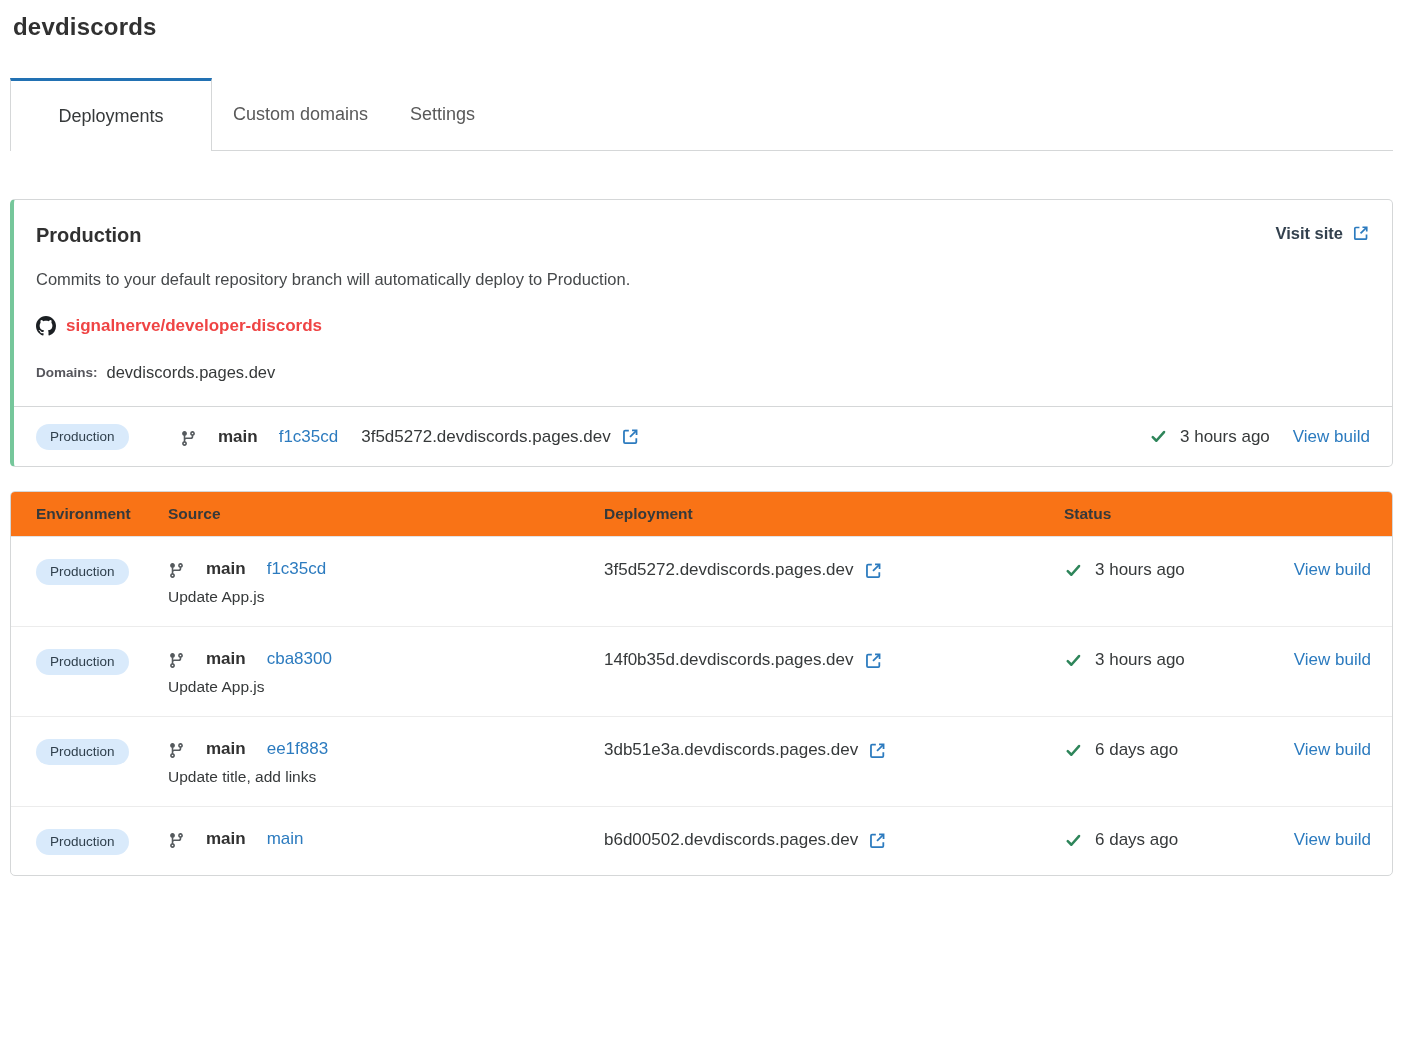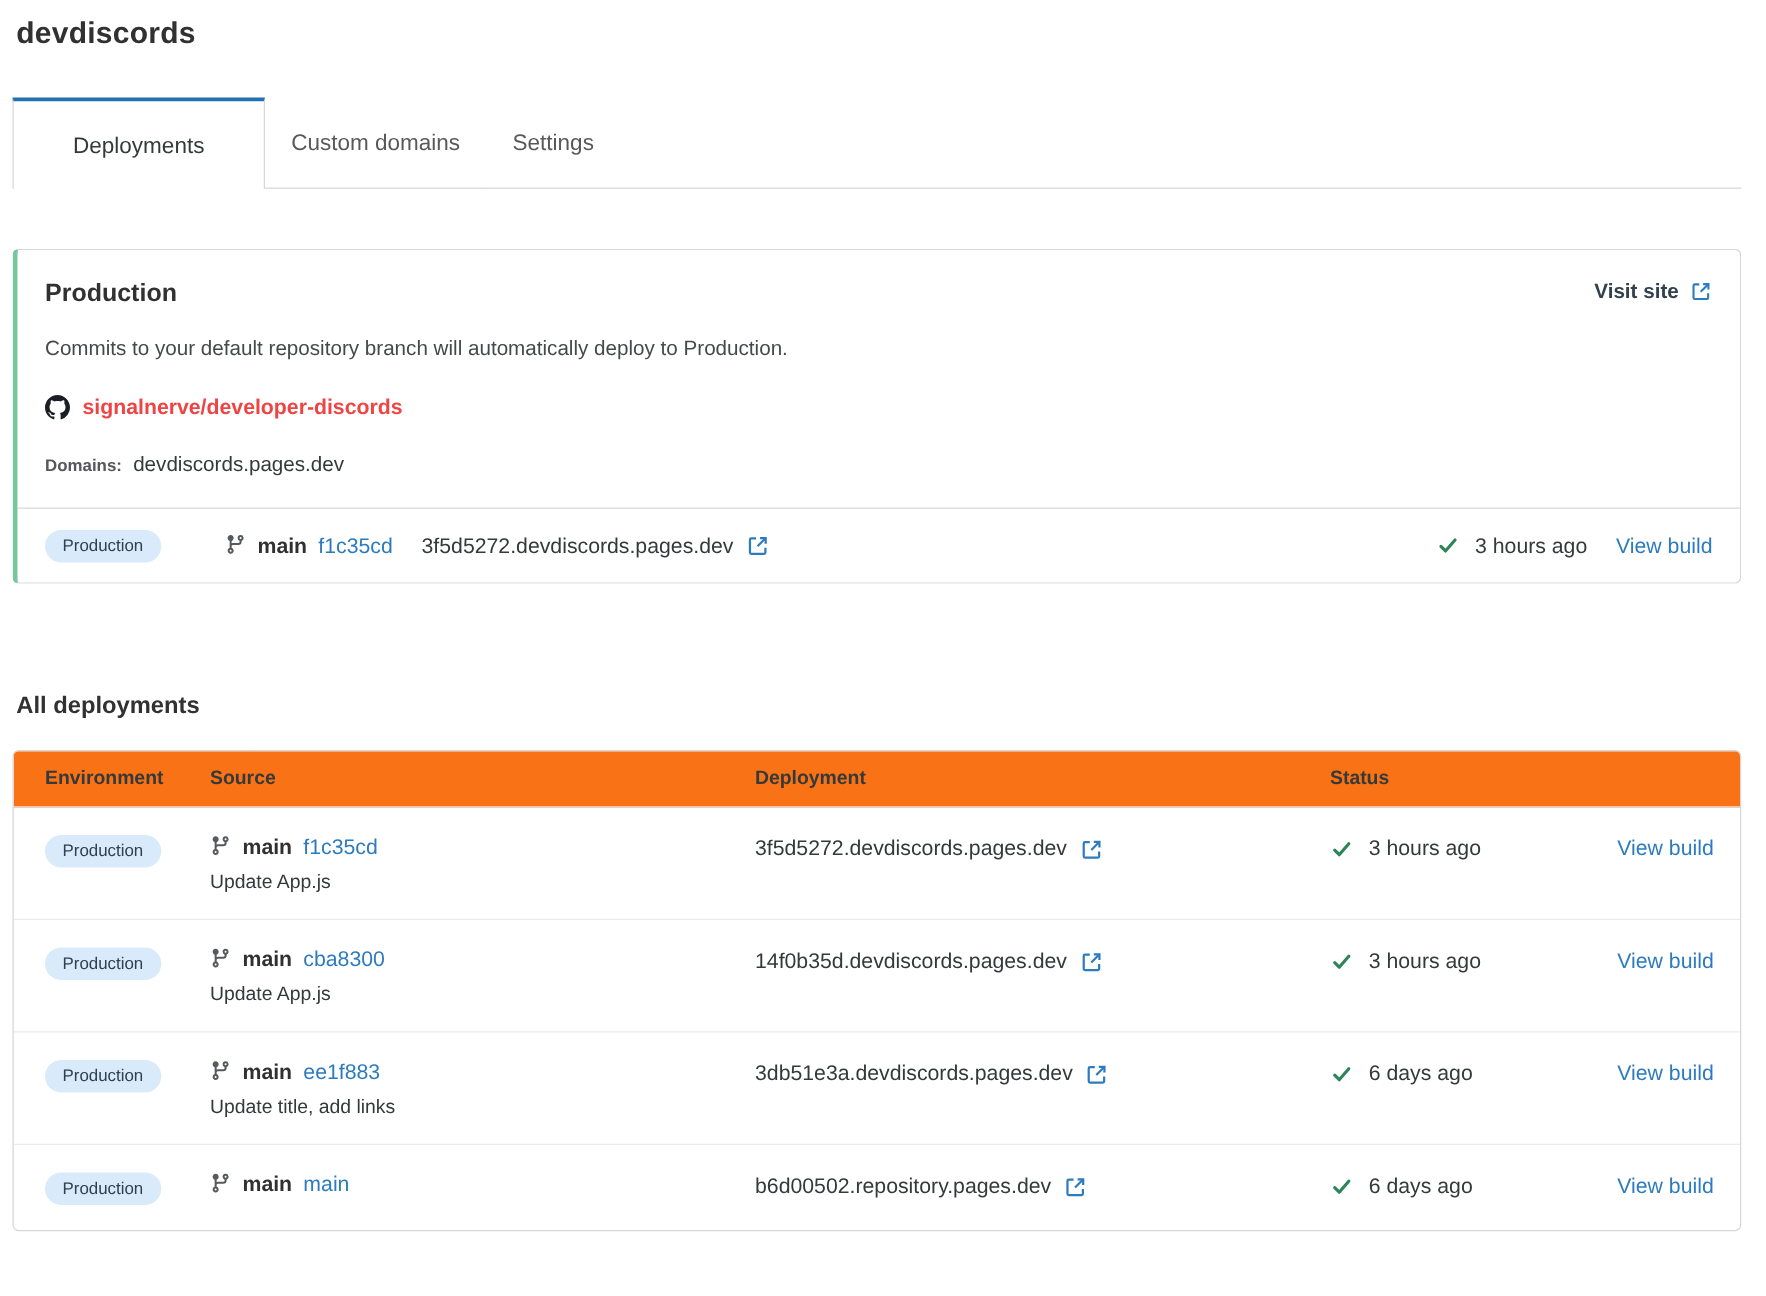--- a/index.html
+++ b/index.html
@@ -70,21 +70,21 @@
   .env-col { width: 144px; flex: 0 0 144px; }
 
   .badge {
     display: inline-block;
     background: var(--badge-bg, #d9eafb);
     color: #30404d; font-size: 13.5px;
     padding: 5px 14px 6px; border-radius: 14px;
     white-space: nowrap;
   }
 
-  .branch-line { display: inline-flex; align-items: flex-start; gap: 9px; }
+  .branch-line { display: inline-flex; align-items: flex-end; gap: 21px; }
   .branch-icon { color: #555a5e; display: inline-flex; }
   .branch-name { font-size: 17px; font-weight: bold; color: #313131; }
   a.commit-link, a.view-build {
     font-size: 17px; color: var(--link-blue, #2c7bbf);
     text-decoration: none; cursor: pointer;
   }
   .url-line { display: inline-flex; align-items: center; gap: 10px; margin-left: 23px; }
   .deploy-url { font-size: 17px; color: #36393a; }
   .ext-icon { display: inline-flex; color: var(--link-blue, #2c7bbf); cursor: pointer; }
 
@@ -209,21 +209,20 @@
           <svg width="19" height="17" viewBox="0 0 16 16">
               <use href="#i-check"></use>
             </svg>
         </span>
         <span class="status-time">3 hours ago</span>
       </span>
       <a class="view-build">View build</a>
     </div>
   </section>
 
-  <h2 class="all-heading">All deployments</h2>
 
   <div class="table">
     <div class="grid-cols thead">
       <span>Environment</span>
       <span>Source</span>
       <span>Deployment</span>
       <span>Status</span>
       <span></span>
     </div>
     <div id="table-body">
@@ -348,21 +347,21 @@
           <svg width="17" height="17" viewBox="0 0 16 16">
                   <use href="#i-branch"></use>
                 </svg>
         </span>
         <span class="branch-name">main</span>
         <a class="commit-link">main</a>
       </span>
 
     </div>
     <div class="cell-deploy">
-      <span class="deploy-url">b6d00502.repository.pages.dev</span>
+      <span class="deploy-url">b6d00502.devdiscords.pages.dev</span>
       <span class="ext-icon">
         <svg width="19" height="19" viewBox="0 0 16 16">
                 <use href="#i-ext"></use>
               </svg>
       </span>
     </div>
     <div class="cell-status">
       <span>
         <svg width="19" height="17" viewBox="0 0 16 16">
                 <use href="#i-check"></use>

